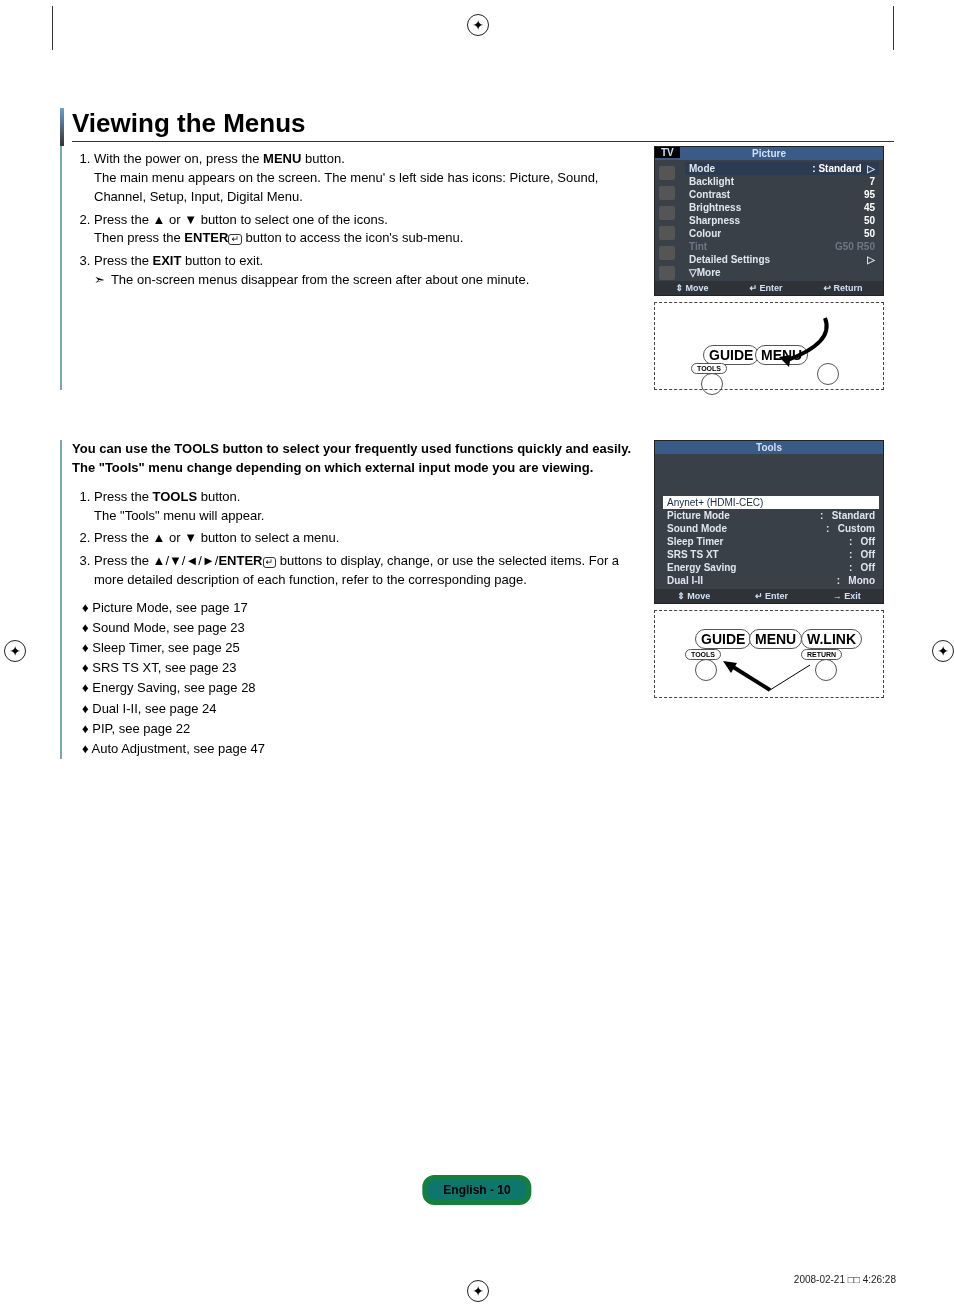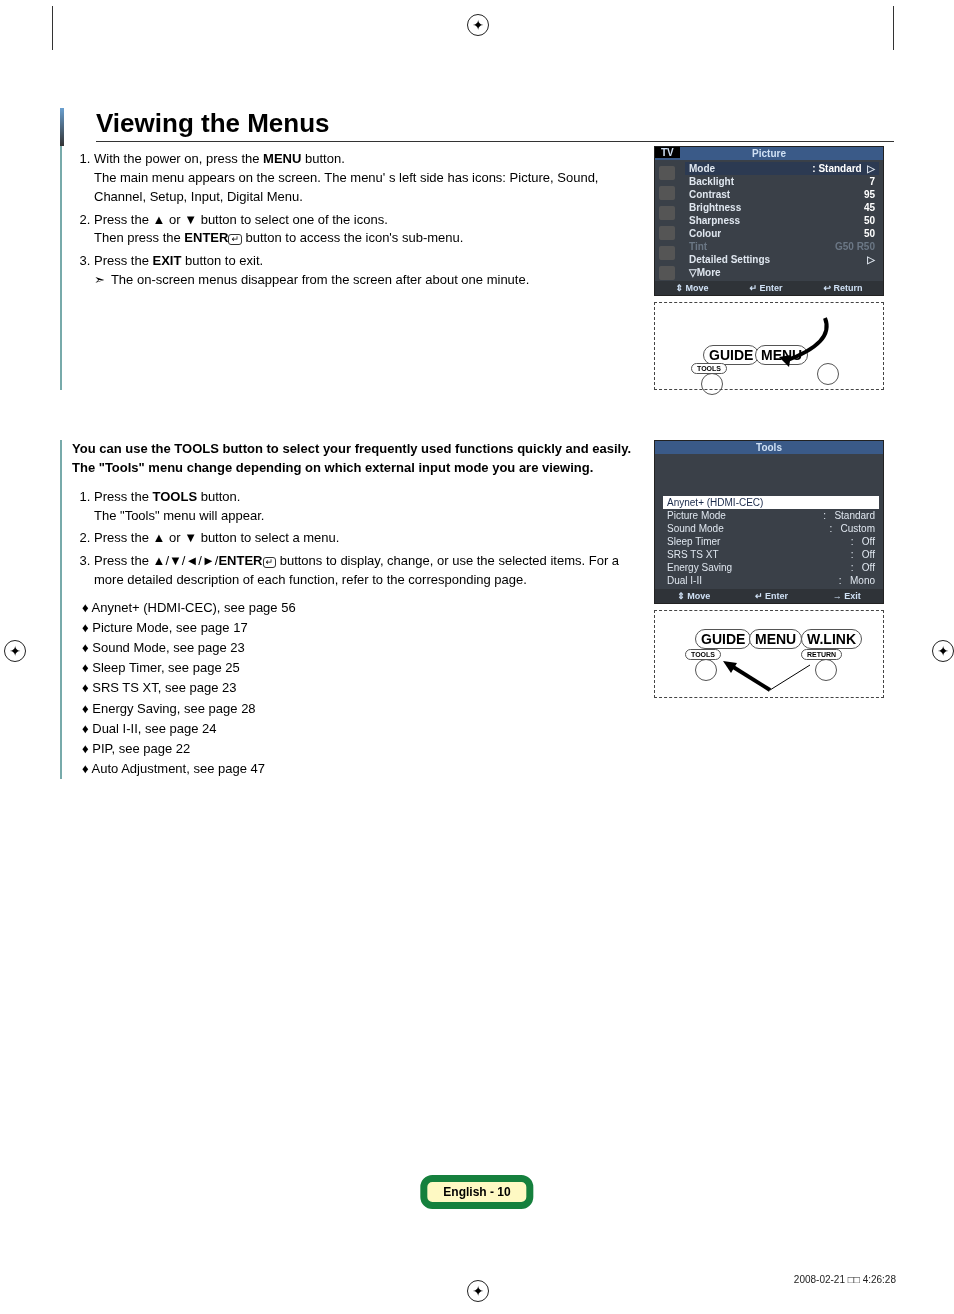--- a/index.html
+++ b/index.html
@@ -29,21 +29,21 @@
   .reg-mark::before { content: "✦"; font-size: 14px; }
   .reg-mark.bottom { top: 1280px; }
   .reg-mark.left { top: 640px; left: 4px; }
   .reg-mark.right { top: 640px; left: 932px; }
 
   .page {
     position: absolute;
     left: 60px; right: 60px; top: 108px;
   }
   .section { margin-bottom: 50px; }
-  .title-row { display: flex; align-items: center; gap: 24px; }
+  .title-row { display: flex; align-items: center; }
   .title-bar {
     width: 4px; background: linear-gradient(#6aa0d0,#333); margin-right: 8px;
     align-self: stretch;
   }
   h1 {
     font-size: 26px;
     font-weight: bold;
     margin: 0 0 4px 0;
     border-bottom: 1px solid #333;
     flex: 1;
@@ -87,33 +87,33 @@
     width: 228px;
     background: #fff;
   }
   .remote-box .btn {
     position:absolute; border:1px solid #555; border-radius:10px; font-size:14px;
     padding:1px 5px; background:#fff; font-weight:bold;
   }
   .remote-box .circle { width:20px; height:20px; border:1px solid #555; border-radius:50%; position:absolute; }
 
   .osd2 .osd-body { padding-left: 8px; }
-  .osd2 .osd-row { font-weight: normal; }
+  .osd2 .osd-row { font-weight: bold; }
   .osd2 .sel2 { background:#fff; color:#1a2a4a; padding:1px 4px;margin-top:40px; }
 
   .page-label {
     position: absolute;
     left: 50%; transform: translateX(-50%);
     top: 1175px;
-    border: 7px solid #15803d;
+    border: 5px solid #15803d;
     border-radius: 12px;
     padding: 3px 16px;
     font-size: 12px;
     font-weight: bold;
-    background: #fef9c3;
+    background: #0f766e;
   }
   .footer-left { position:absolute; left:58px; top:1334px; font-size:14px; color:#222; }
   .footer-right { position:absolute; right:58px; top:1274px; font-size:10px; color:#222; }
   .enter-glyph { border:1px solid #333; font-size:9px; padding:0 2px; border-radius:3px; display:inline-block; line-height:1; }
 </style>
 </head>
 <body>
 
 <div class="sheet">
   <div class="trim-v"></div>
@@ -233,21 +233,20 @@
             <li>
               <span>Press the </span><b>TOOLS</b><span> button.</span>
               <div>The "Tools" menu will appear.</div>
             </li>
             <li><span>Press the ▲ or ▼ button to select a menu.</span></li>
             <li>
               <span>Press the ▲/▼/◄/►/</span><b>ENTER</b><span class="enter-glyph">↵</span><span> buttons to display, change, or use the selected items. For a more detailed description of each function, refer to the corresponding page.</span>
             </li>
           </ol>
           <ul class="ref-list">
-            <li>Anynet+ (HDMI-CEC), see page 56</li>
             <li>Picture Mode, see page 17</li>
             <li>Sound Mode, see page 23</li>
             <li>Sleep Timer, see page 25</li>
             <li>SRS TS XT, see page 23</li>
             <li>Energy Saving, see page 28</li>
             <li>Dual I-II, see page 24</li>
             <li>PIP, see page 22</li>
             <li>Auto Adjustment, see page 47</li>
           </ul>
         </div>

